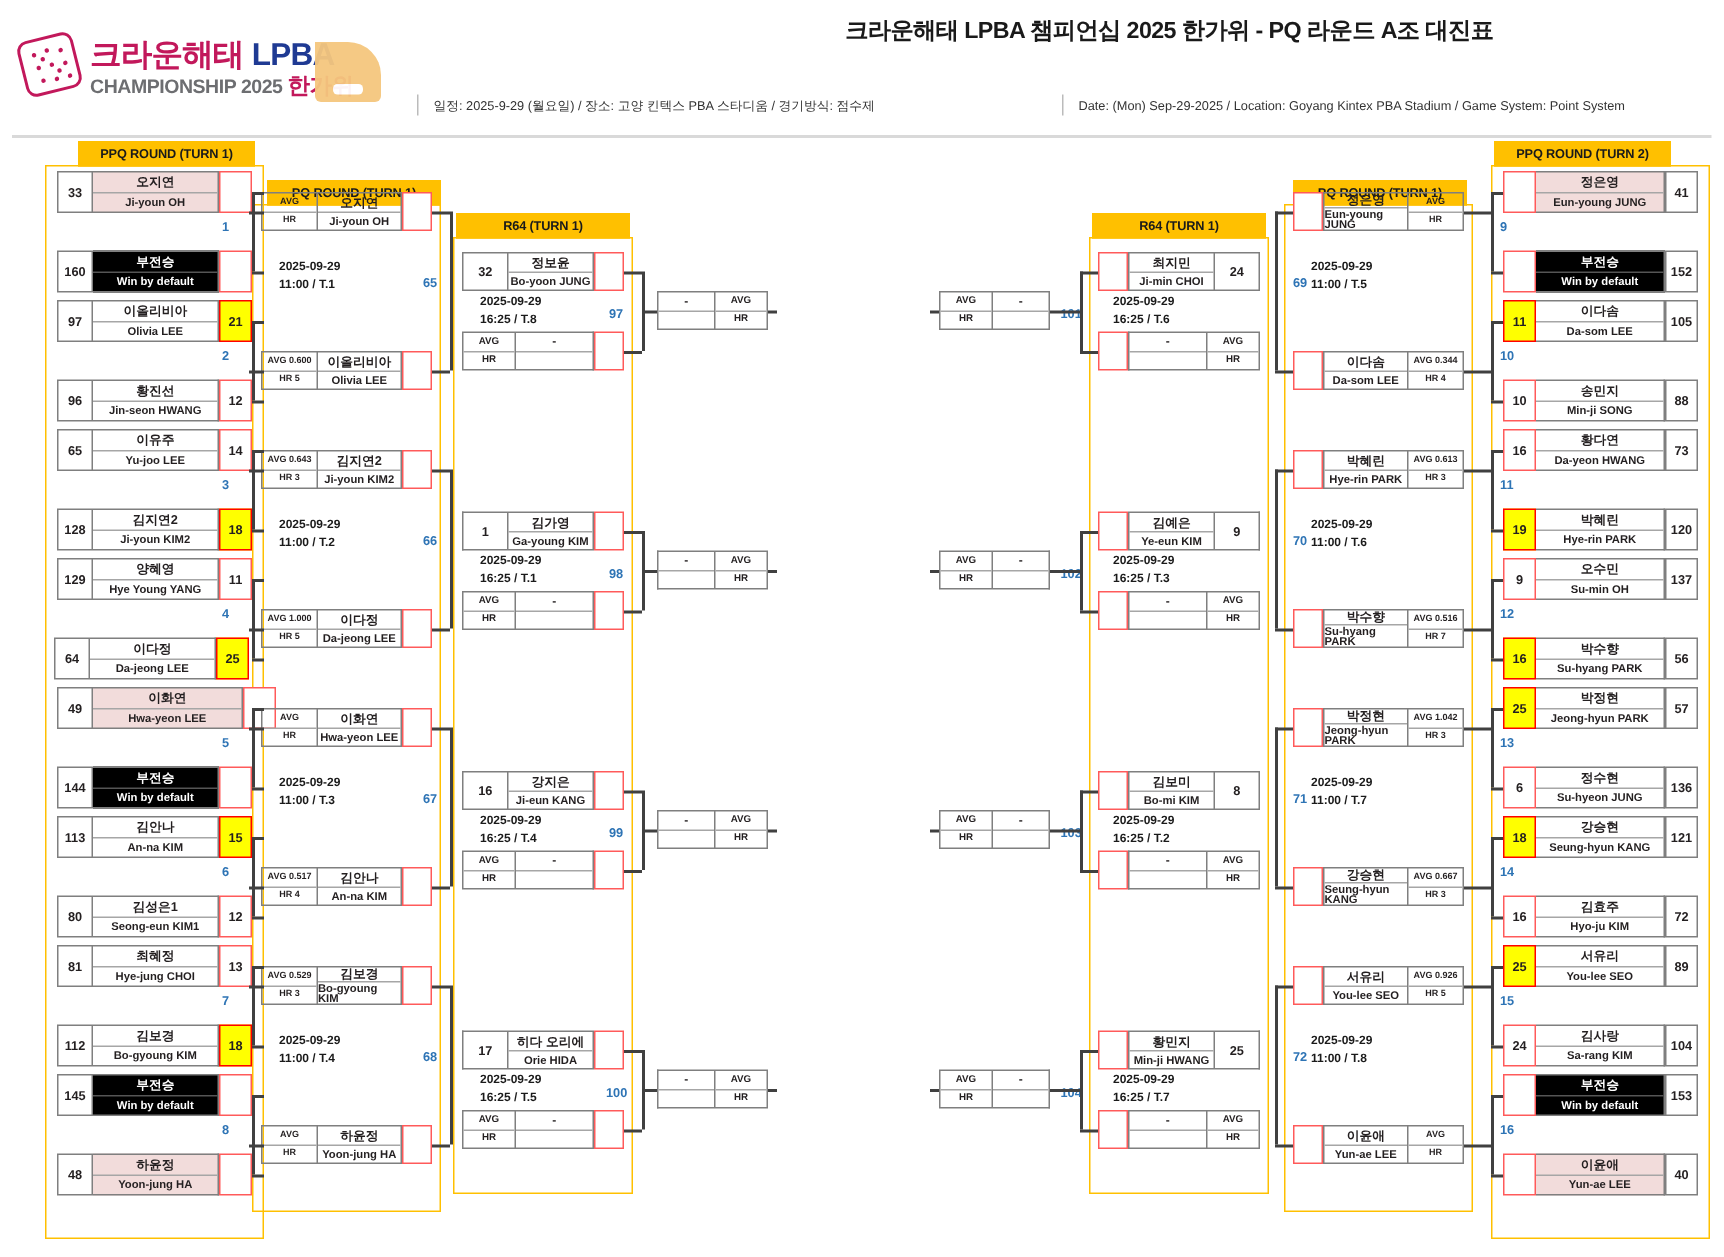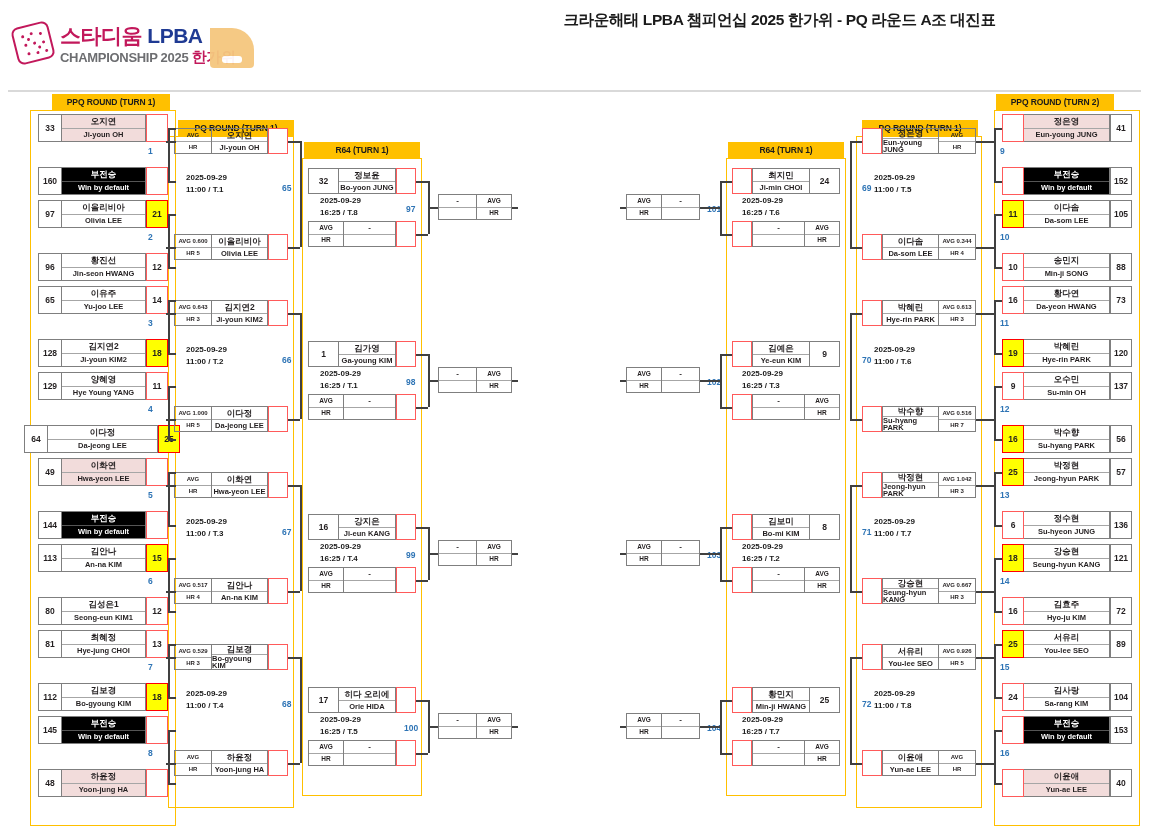--- a/index.html
+++ b/index.html
@@ -198,34 +198,38 @@
       <i style="left:8px;top:16px"></i>
         <i style="left:17px;top:16px"></i>
         <i style="left:26px;top:17px"></i>
       <i style="left:9px;top:25px"></i>
         <i style="left:18px;top:26px"></i>
         <i style="left:27px;top:26px"></i>
       <i style="left:12px;top:11px"></i>
         <i style="left:21px;top:21px"></i>
     </div>
     <div class="logo-text-1">
-      <span>스타디움</span>
+      <span>크라운해태</span>
       <b>LPBA</b>
     </div>
     <div class="logo-text-2">
       <span>CHAMPIONSHIP 2025</span>
       <em>한가위</em>
     </div>
     <div class="logo-fan"></div>
   </div>
 
   <div id="title-block">
     <div id="title-ko">크라운해태 LPBA 챔피언십 2025 한가위 - PQ 라운드 A조 대진표</div>
   </div>
 
+  <div id="meta-row">
+    <div class="meta-ko">일정: 2025-9-29 (월요일) / 장소: 고양 킨텍스 PBA 스타디움 / 경기방식: 점수제</div>
+    <div class="meta-en">Date: (Mon) Sep-29-2025 / Location: Goyang Kintex PBA Stadium / Game System: Point System</div>
+  </div>
   <div id="hr-line"></div>
 </div>
 
 <div id="bracket">
 
   <div class="col-head" style="left:52px;top:2px;width:118px;">PPQ ROUND (TURN 1)</div>
   <div class="col-head" style="left:178px;top:28px;width:116px;">PQ ROUND (TURN 1)</div>
   <div class="col-head" style="left:304px;top:50px;width:116px;">R64 (TURN 1)</div>
   <div class="col-head" style="left:728px;top:50px;width:116px;">R64 (TURN 1)</div>
   <div class="col-head" style="left:862px;top:28px;width:116px;">PQ ROUND (TURN 1)</div>
@@ -288,29 +292,29 @@
         <div class="pc-score win">18</div>
       </div>
       <div class="pcard " style="left:38px;top:280px;width:130px;">
         <div class="pc-seed">129</div>
         <div class="pc-names">
           <div class="pc-ko">양혜영</div>
           <div class="pc-en">Hye Young YANG</div>
         </div>
         <div class="pc-score">11</div>
       </div>
-      <div class="pcard " style="left:24px;top:333px;width:156px;">
+      <div class="pcard " style="left:36px;top:333px;width:130px;">
         <div class="pc-seed">64</div>
         <div class="pc-names">
           <div class="pc-ko">이다정</div>
           <div class="pc-en">Da-jeong LEE</div>
         </div>
         <div class="pc-score win">25</div>
       </div>
-      <div class="pcard pink" style="left:38px;top:366px;width:130px;">
+      <div class="pcard pink" style="left:38px;top:366px;width:146px;">
         <div class="pc-seed">49</div>
         <div class="pc-names">
           <div class="pc-ko">이화연</div>
           <div class="pc-en">Hwa-yeon LEE</div>
         </div>
         <div class="pc-score"></div>
       </div>
       <div class="pcard black" style="left:38px;top:419px;width:130px;">
         <div class="pc-seed">144</div>
         <div class="pc-names">

